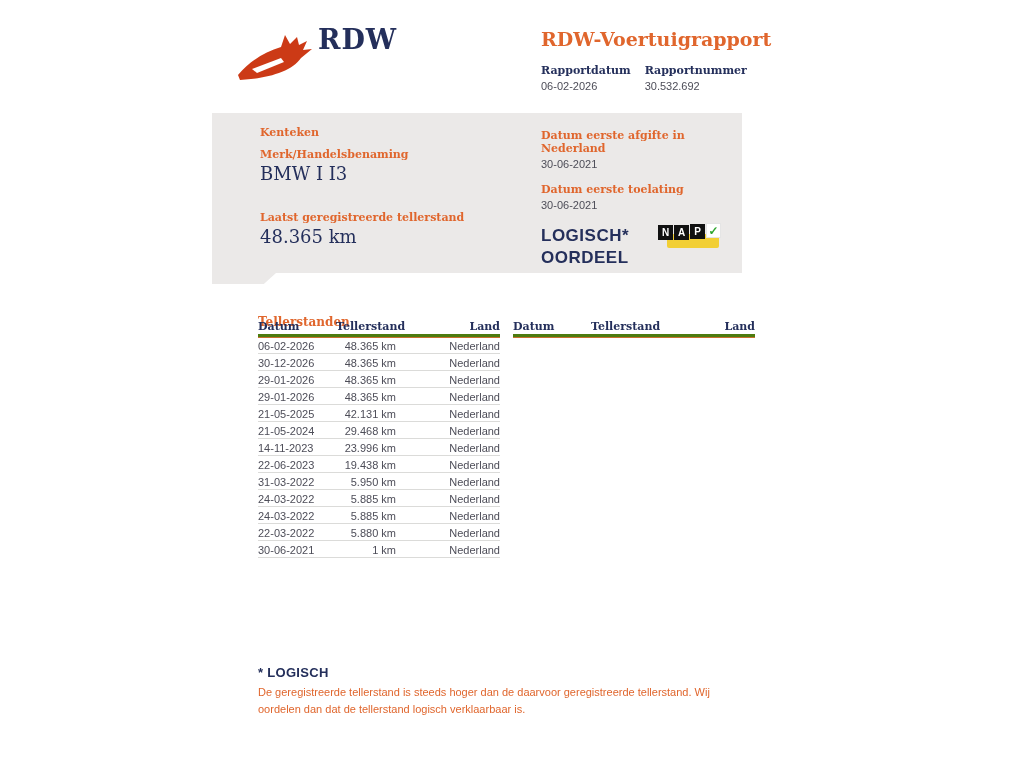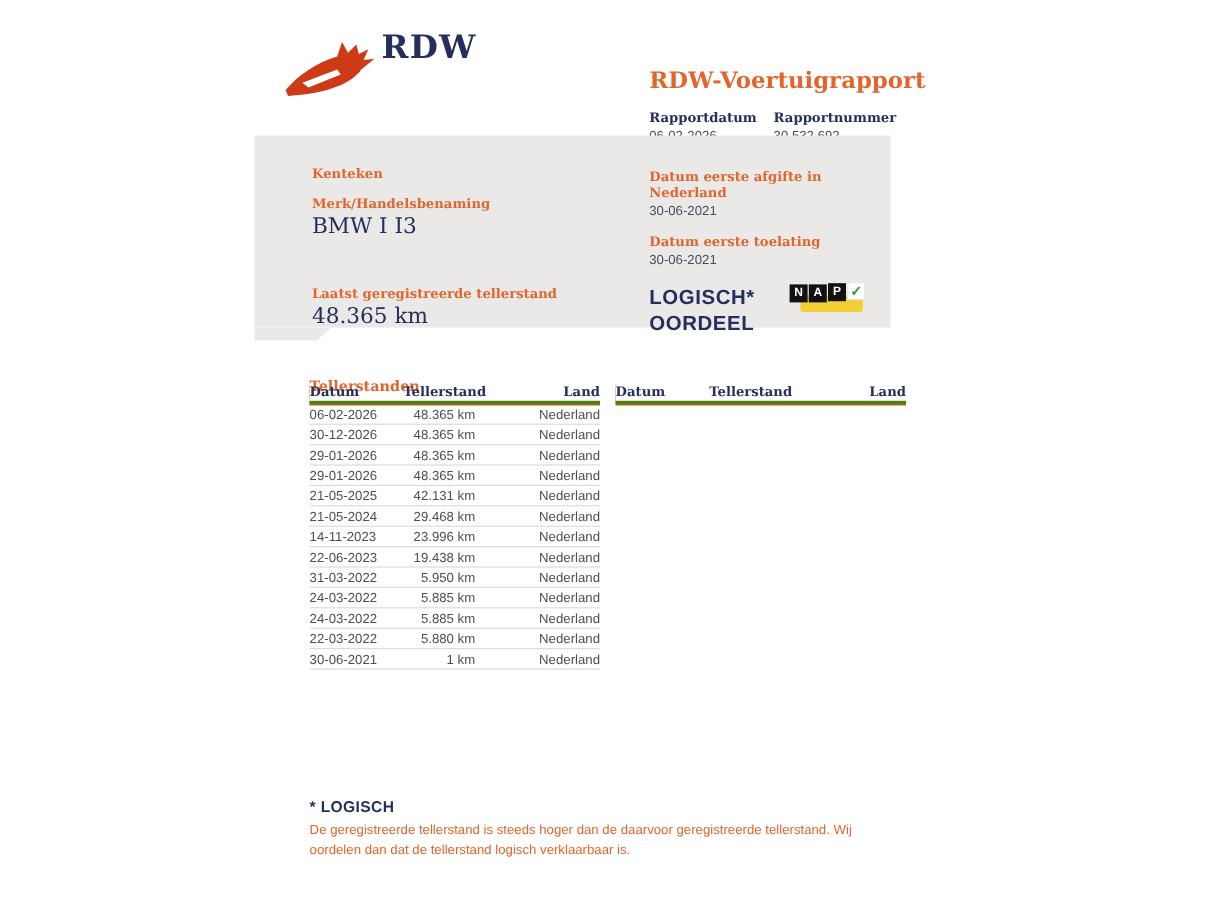--- a/index.html
+++ b/index.html
@@ -5,37 +5,37 @@
   html,body{margin:0;padding:0;background:#ffffff;}
   #page{position:relative;width:852px;height:768px;background:#fff;overflow:hidden;
         font-family:"Liberation Sans",sans-serif;}
 
   
   .logo{position:absolute;left:236px;top:26px;width:200px;height:58px;}
   .logo svg{position:absolute;left:0;top:6px;}
   .logo-text{position:absolute;left:82px;top:-2px;font-family:"DejaVu Serif",serif;
              font-size:27px;font-weight:600;color:var(--navy);letter-spacing:1px;}
 
-  .title-block{position:absolute;left:541px;top:28px;width:240px;margin-top:28px;}
+  .title-block{position:absolute;left:541px;top:28px;width:240px;}
   .report-title{margin:0;font-family:"DejaVu Serif",serif;font-weight:700;
                 font-size:19px;color:var(--accent_orange);}
   .meta{display:flex;gap:14px;margin-top:14px;}
   .meta-label{font-family:"DejaVu Serif",serif;font-weight:700;font-size:11px;
               color:var(--navy);}
   .meta-value{font-size:11px;color:var(--body_gray);margin-top:3px;}
   .meta-col{min-width:62px;}
 
   
   .panel{position:absolute;left:212px;top:113px;width:530px;height:160px;
          background:var(--panel_gray);}
   .panel-tab{position:absolute;left:212px;top:273px;width:64px;height:11px;
              background:var(--panel_gray);
              clip-path:polygon(0 0,100% 0,81% 100%,0 100%);}
   .fld-label{font-family:"DejaVu Serif",serif;font-weight:700;font-size:11px;
-             color:var(--accent_orange);margin-top:12px;}
+             color:var(--accent_orange);}
   .fld-value-big{font-family:"DejaVu Serif",serif;font-size:18px;color:var(--navy);
                  margin-top:2px;}
   .fld-value-sm{font-size:11px;color:var(--body_gray);margin-top:3px;}
   .col-left{position:absolute;left:48px;top:13px;width:270px;}
   .col-right{position:absolute;left:329px;top:16px;width:200px;}
   .fld{margin-bottom:9px;}
   .fld-gap{height:18px;}
   .verdict-wrap{position:relative;margin-top:14px;height:48px;}
   .verdict{font-size:17px;font-weight:bold;color:var(--navy);line-height:22px;
            letter-spacing:.5px;}

